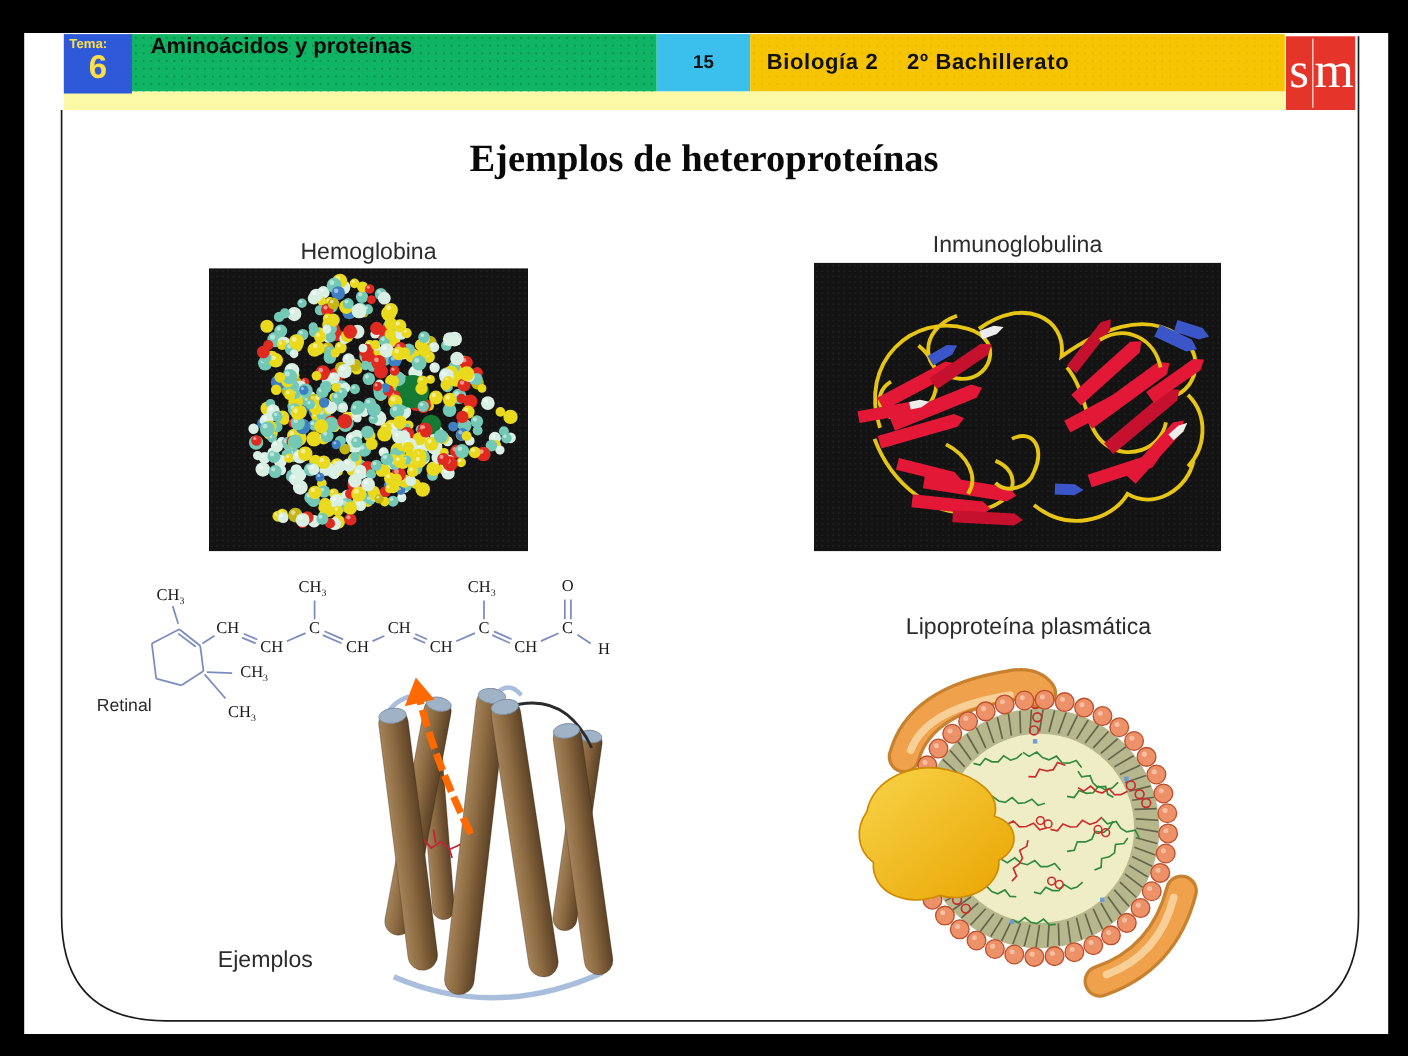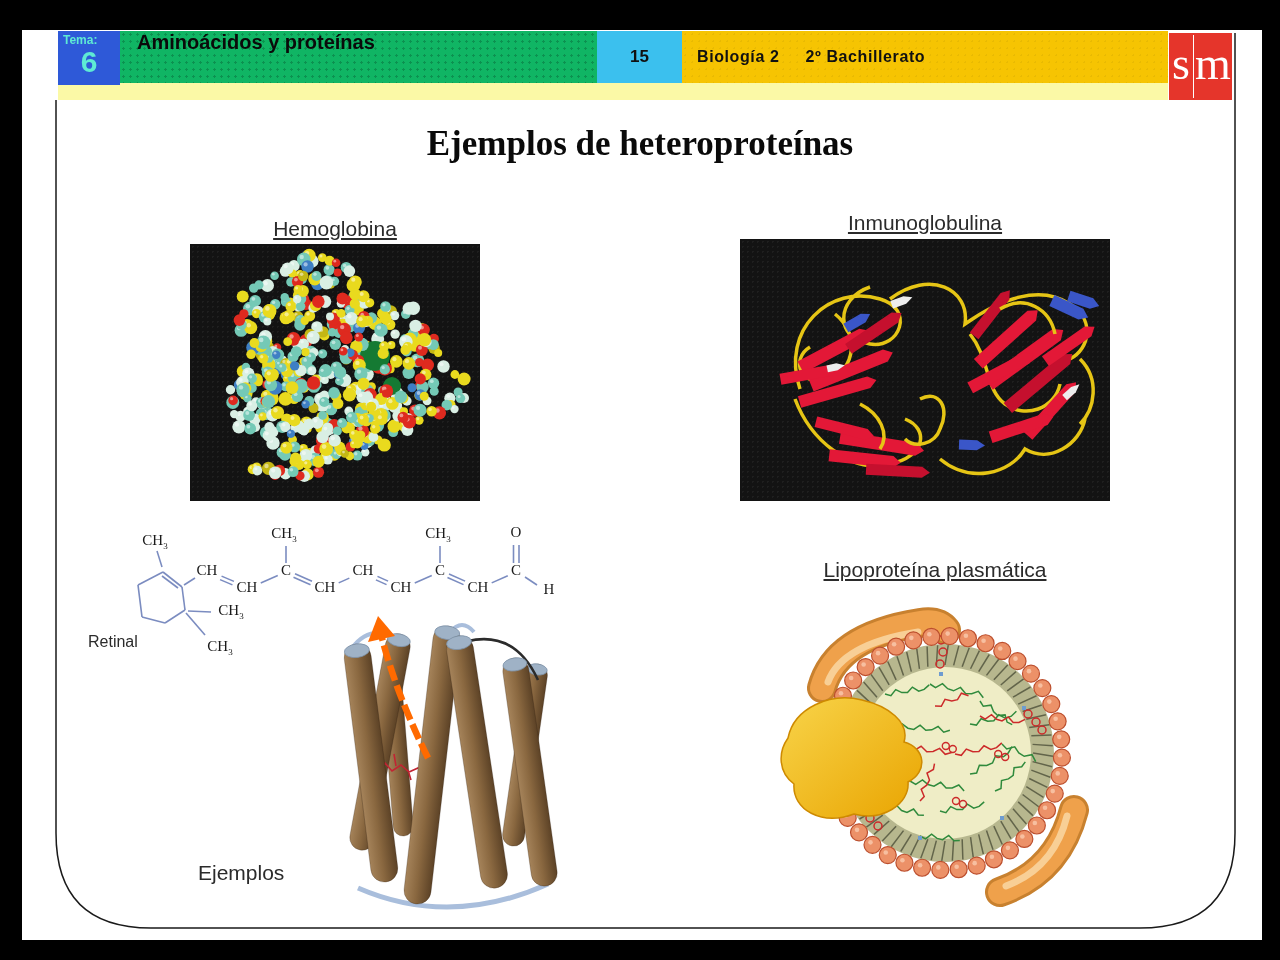--- a/index.html
+++ b/index.html
@@ -1,44 +1,44 @@
 <!DOCTYPE html>
 <html><head>
 <meta charset="utf-8">
 <style>
   html,body{margin:0;padding:0;background:#000;}
   .canvas{position:relative;width:1280px;height:960px;background:#000;overflow:hidden;
           font-family:"Liberation Sans",sans-serif;}
   .paper{position:absolute;left:22px;top:30px;width:1240px;height:910px;background:#ffffff;}
   .abs{position:absolute;}
   
-  .tema-box{left:58px;top:31px;width:62px;height:54px;background:#2E59D8;color:#5eead4;z-index:3;}
+  .tema-box{left:58px;top:31px;width:62px;height:54px;background:#2E59D8;color:#fde047;z-index:3;}
   .tema-label{font-size:12px;font-weight:bold;padding:3px 0 0 5px;line-height:12px;}
   .tema-number{font-size:30px;font-weight:bold;text-align:center;line-height:30px;margin-top:1px;}
   .green-bar{left:120px;top:31px;width:477px;height:52px;display:flex;align-items:flex-start;
              padding-left:17px;box-sizing:border-box;background-color:#10B564;
              background-image:radial-gradient(#0C9150 1.1px,transparent 1.1px);background-size:7px 7px;
              font-size:20px;font-weight:bold;color:#0a0a0a;z-index:3;}
   .cyan-box{left:597px;top:31px;width:85px;height:52px;background:#3BC0EE;display:flex;
             align-items:center;justify-content:center;font-size:17px;font-weight:bold;color:#111;z-index:3;}
   .gold-bar{left:682px;top:31px;width:486px;height:52px;background-color:#F6C402;
             background-image:radial-gradient(rgba(0,0,0,0.05) 1px,transparent 1px);background-size:7px 7px;
             display:flex;align-items:center;gap:26px;padding-left:15px;box-sizing:border-box;
-            font-size:16px;font-weight:bold;letter-spacing:0.6px;color:#111;z-index:3;}
+            font-size:20px;font-weight:bold;letter-spacing:0.6px;color:#111;z-index:3;}
   .yellow-strip{left:58px;top:83px;width:1110px;height:17px;background:#FBF9A6;z-index:2;}
   .sm-box{left:1169px;top:33px;width:63px;height:67px;background:#E5352B;display:flex;z-index:3;
           color:#fff;font-family:"Liberation Serif",serif;font-size:46px;line-height:62px;}
   .sm-s{flex:0 0 24px;text-align:center;}
   .sm-div{width:1px;background:#fff;margin:2px 0;}
   .sm-m{flex:1;text-align:center;}
   
   .slide-title{left:0;top:124px;width:1280px;text-align:center;font-family:Liberation Serif, serif;
                font-weight:bold;font-size:35px;color:#0a0a0a;}
   .fig-label{color:#2b2b2b;font-size:21px;}
-  .center{text-align:center;text-decoration:underline;}
+  .center{text-align:center;}
   .darkbox{background-color:#131313;
            background-image:radial-gradient(rgba(255,255,255,0.05) 1px,transparent 1px);
            background-size:5px 5px;}
   svg{display:block;}
 </style>
 </head>
 <body>
 
 <div class="canvas">
   <div class="paper abs" style="left:22px;top:30px;"></div>

